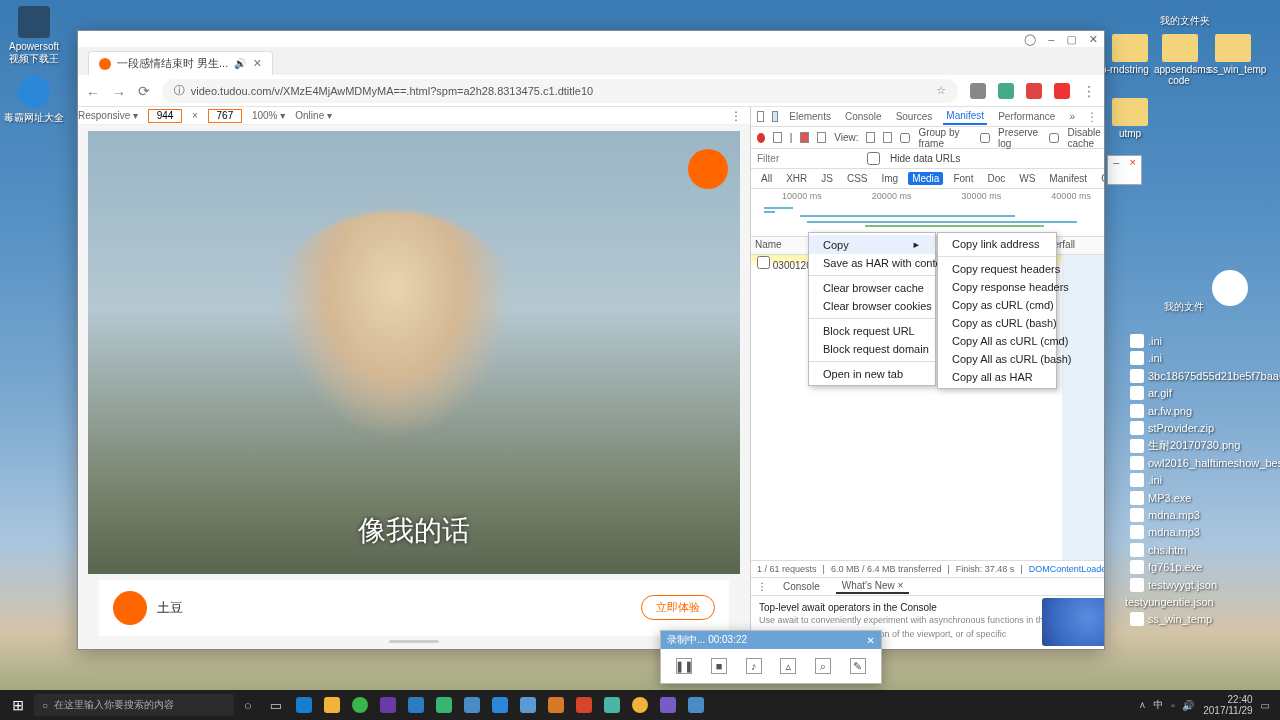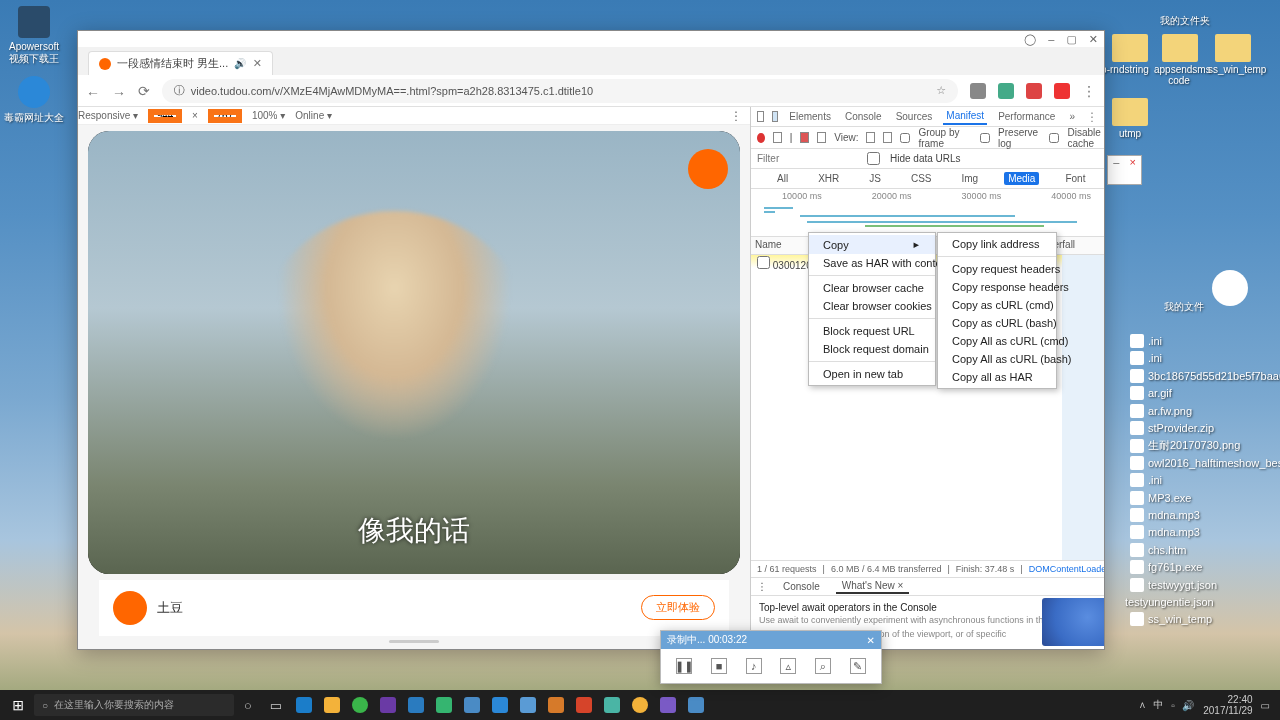--- a/index.html
+++ b/index.html
@@ -20,25 +20,25 @@
 .tab-item .x { font-size: 11px; color: #777; }
 .addrbar { height: 32px; background: #fff; display: flex; align-items: center; padding: 0 8px; gap: 12px; border-bottom: 1px solid #e0e0e0; }
 .addrbar .navbtn { color: #777; font-size: 14px; }
 .url { flex: 1; background: #f5f5f5; border-radius: 14px; height: 24px; display: flex; align-items: center; padding: 0 12px; font-size: 11px; color: #555; gap: 6px; }
 .url .star { margin-left: auto; color: #888; }
 .addrbar .ext { width: 16px; height: 16px; border-radius: 3px; }
 
 .browser-body { flex: 1; display: flex; overflow: hidden; }
 .page { flex: 1; display: flex; flex-direction: column; background: #fff; }
 .devicebar { height: 18px; background: #fff; border-bottom: 1px solid #eee; display: flex; align-items: center; justify-content: center; gap: 10px; font-size: 10px; color: #666; }
-.devicebar input { width: 34px; height: 14px; font-size: 10px; text-align: center; border: 6px solid #f97316; }
+.devicebar input { width: 34px; height: 14px; font-size: 10px; text-align: center; border: 1px solid #f97316; }
 .devicebar .kebab { margin-left: auto; margin-right: 8px; font-size: 12px; }
 
 .page-content { flex: 1; background: #f5f5f5; display: flex; flex-direction: column; align-items: center; padding: 6px 10px; overflow: hidden; }
-.video { width: 652px; height: 455px; background: #000; position: relative; overflow: hidden; border-radius: 21px; }
+.video { width: 652px; height: 455px; background: #000; position: relative; overflow: hidden; }
 .video-scene { position: absolute; inset: 0; background: linear-gradient(to bottom, #9ab5c5 0%, #b5c8d2 40%, #7a8570 80%, #5a6550 100%); }
 .video-scene::after { content:""; position: absolute; left: 26%; top: 18%; width: 42%; height: 58%; background: radial-gradient(ellipse at 50% 30%, #e8d4b0 0%, #d4b894 35%, transparent 60%); border-radius: 50% 50% 40% 40%; filter: blur(2px); }
 .video-logo { position: absolute; right: 12px; top: 18px; width: 40px; height: 40px; background: #f60; border-radius: 50%; }
 .subtitle { position: absolute; bottom: 24px; left: 0; right: 0; text-align: center; color: #fff; font-size: 28px; font-weight: 500; text-shadow: 0 0 4px rgba(0,0,0,0.8); }
 .site-footer { width: 630px; height: 58px; background: #fff; display: flex; align-items: center; padding: 0 14px; gap: 10px; margin-top: 6px; }
 .site-footer .logo { width: 34px; height: 34px; background: #f60; border-radius: 50%; }
 .site-footer .txt { flex: 1; }
 .site-footer .name { font-size: 13px; color: #333; }
 .site-footer .desc { font-size: 10px; color: #999; }
 .site-footer .cta { border: 1px solid #f60; color: #f60; font-size: 11px; padding: 4px 14px; border-radius: 14px; }
@@ -51,21 +51,21 @@
 .dt-tabs .sq { width: 11px; height: 11px; border: 1px solid #888; }
 .dt-tabs .close { margin-left: auto; font-size: 12px; color: #888; }
 .dt-toolbar { height: 22px; border-bottom: 1px solid #ddd; display: flex; align-items: center; padding: 0 6px; gap: 8px; }
 .dt-toolbar .rec { width: 10px; height: 10px; background: #d33; border-radius: 50%; }
 .dt-toolbar .ic { width: 11px; height: 11px; border: 1px solid #888; }
 .dt-toolbar .lbl { font-size: 10px; color: #555; }
 .dt-toolbar input[type=checkbox] { width: 10px; height: 10px; }
 .dt-filter { height: 20px; border-bottom: 1px solid #ddd; display: flex; align-items: center; padding: 0 6px; gap: 10px; }
 .dt-filter input[type=text] { width: 100px; font-size: 10px; border: none; outline: none; color: #999; }
 .dt-types { height: 20px; border-bottom: 1px solid #ddd; display: flex; align-items: center; padding: 0 6px; gap: 6px; }
-.dt-types span { font-size: 10px; color: #555; padding: 1px 4px; margin-left: 16px; }
+.dt-types span { font-size: 10px; color: #555; padding: 1px 4px; }
 .dt-types span.active { background: #1a73e8; color: #fff; border-radius: 2px; }
 .dt-timeline { height: 48px; border-bottom: 1px solid #ddd; position: relative; padding: 2px 6px; }
 .dt-timeline .ticks { display: flex; justify-content: space-around; font-size: 9px; color: #888; }
 .dt-timeline .wf { position: absolute; left: 6px; right: 6px; top: 16px; height: 26px; }
 .dt-timeline .bar { position: absolute; height: 2px; background: #6ab7d4; }
 .dt-cols { height: 18px; border-bottom: 1px solid #ddd; display: flex; font-size: 10px; color: #555; background: #fafafa; }
 .dt-cols div { border-right: 1px solid #eee; padding: 2px 4px; }
 .dt-list { flex: 1; position: relative; background: #fff; }
 .dt-row { height: 16px; display: flex; align-items: center; font-size: 10px; }
 .dt-row .n { padding-left: 6px; flex: 1; overflow: hidden; white-space: nowrap; }

